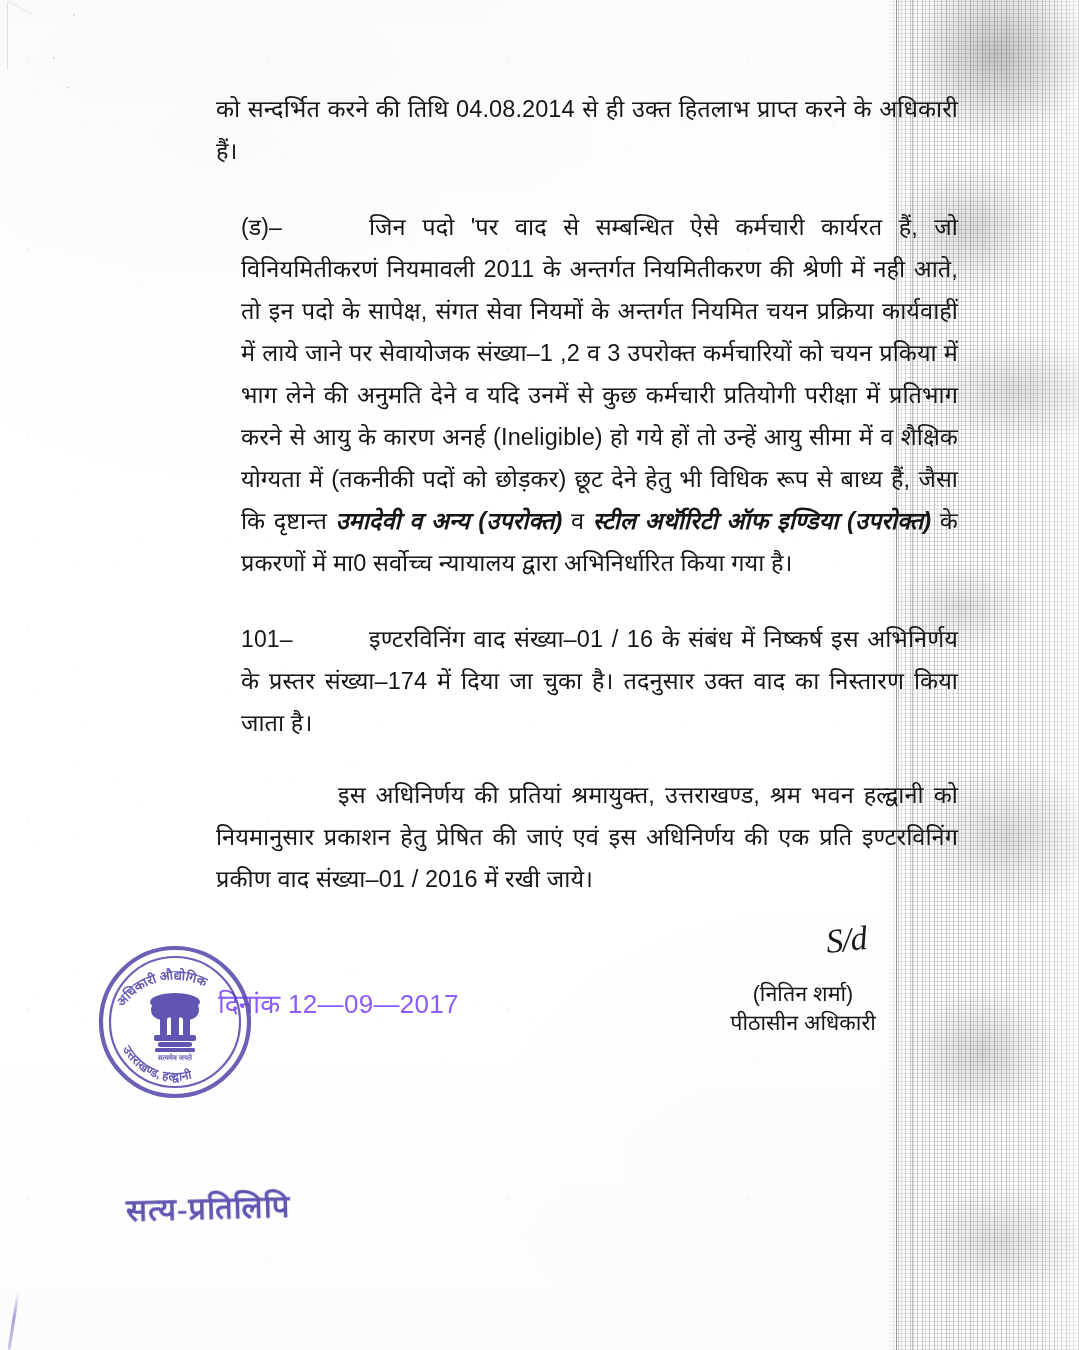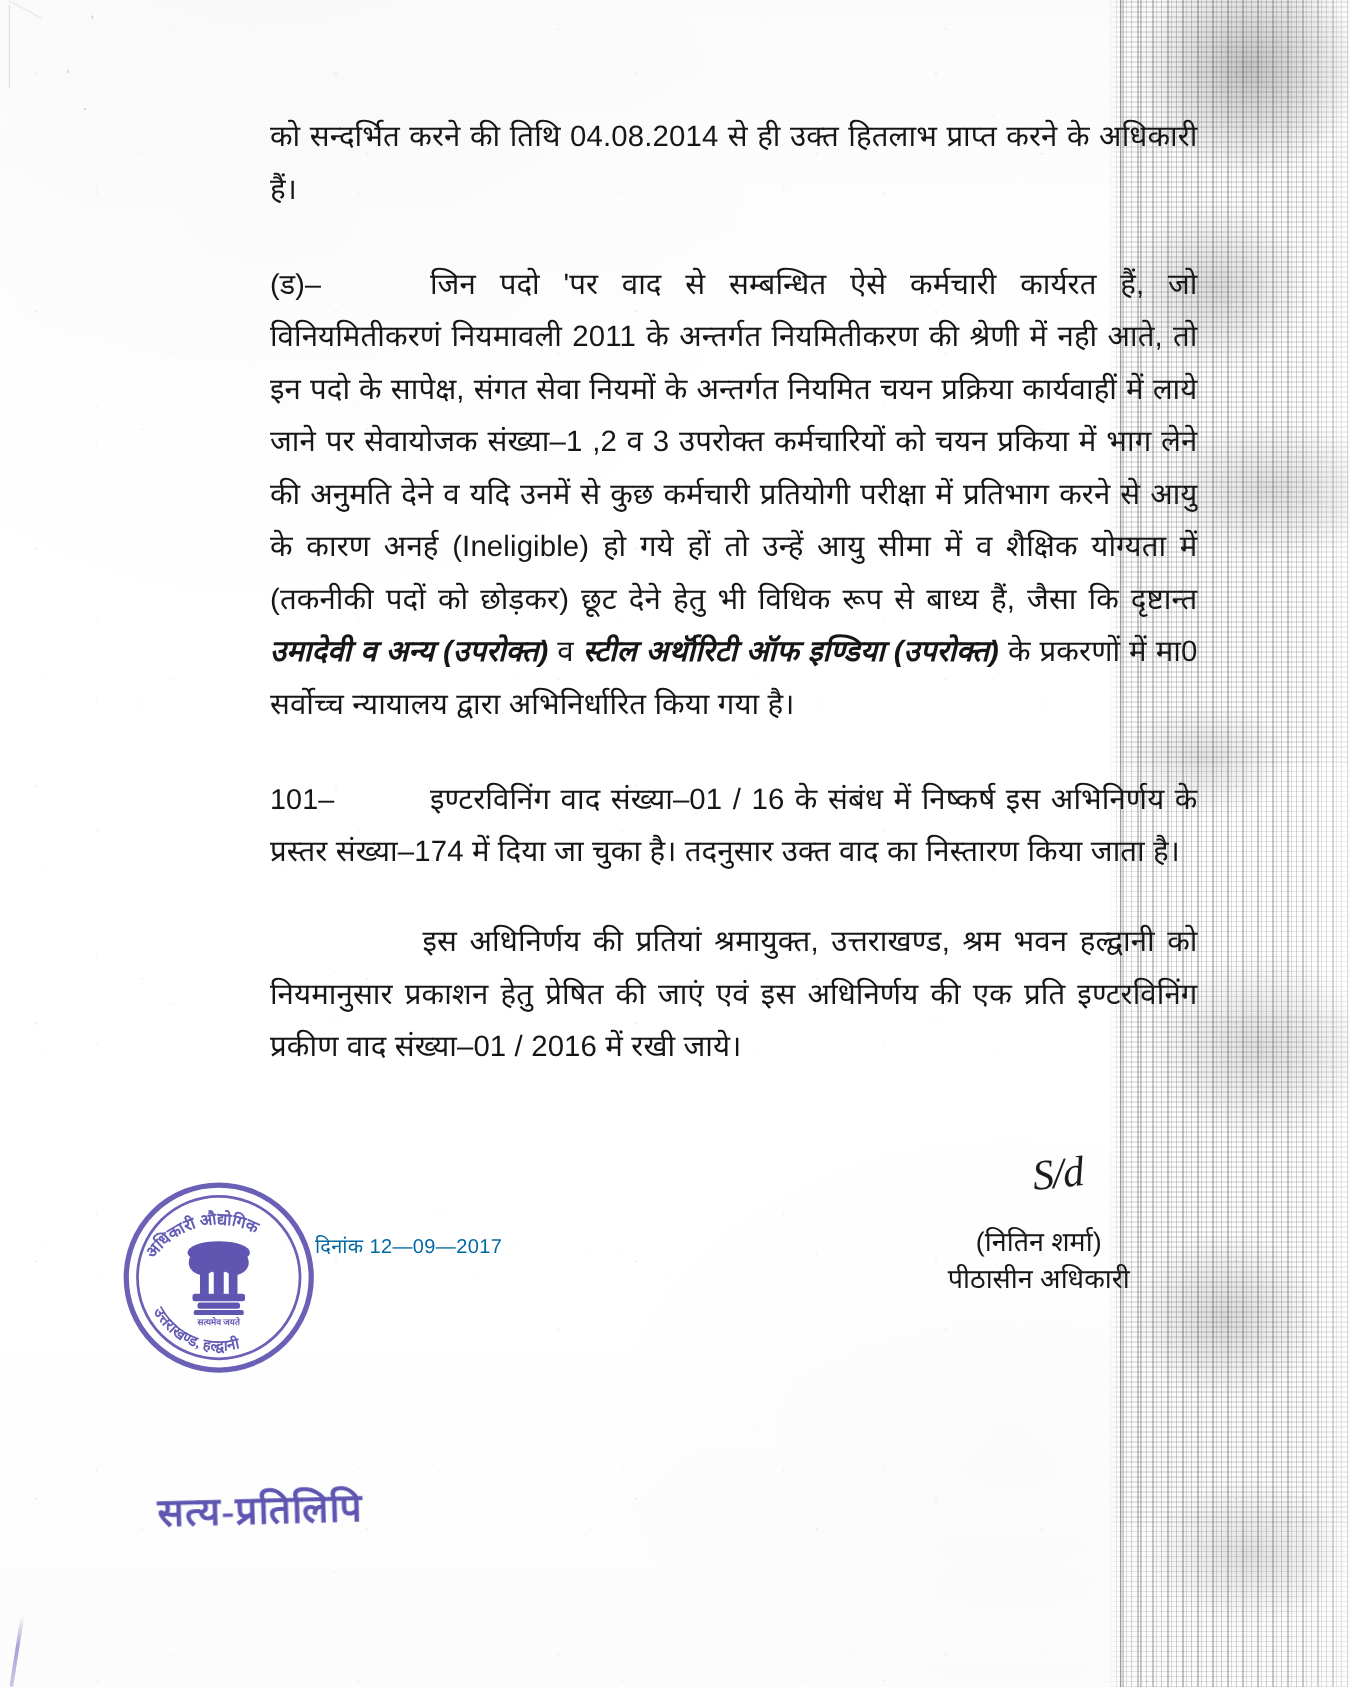--- a/index.html
+++ b/index.html
@@ -134,41 +134,41 @@
 
   .para {
     font-size: 23.5px;
     line-height: 42px;
     color: #161616;
     margin: 0 0 0 0;
     text-align: justify;
     text-justify: inter-word;
     letter-spacing: .1px;
   }
-  .para.gap-lg { margin-top: 34px; }
+  .para.gap-lg { margin-top: 34px; margin-left: 25px; }
   .para.gap-md { margin-top: 30px; }
 
   .marker {
     display: inline-block;
     min-width: 128px;
     font-size: 23px;
   }
   .indent-first {
     display: inline-block;
     width: 122px;
   }
   .ital {
     font-style: italic;
     font-weight: 700;
   }
 
   
   .sign-block {
     position: absolute;
-    left: 686px;
+    left: 658px;
     top: 980px;
     width: 290px;
     text-align: center;
     font-size: 21.5px;
     line-height: 29px;
     color: #161616;
   }
   .sd-mark {
     position: absolute;
     left: 826px;
@@ -178,24 +178,23 @@
     font-size: 34px;
     color: #1b1b1b;
     transform: rotate(-6deg);
     letter-spacing: -1px;
   }
 
   .date-line {
     position: absolute;
     left: 218px;
     top: 985px;
-    font-size: 16px;
-    color: #0369a1;
+    font-size: 26px;
+    color: #8b5cf6;
     letter-spacing: .3px;
-    margin-left: 34px;
   }
 
   
   .seal {
     position: absolute;
     left: 90px;
     top: 938px;
     width: 170px;
     height: 168px;
     pointer-events: none;

